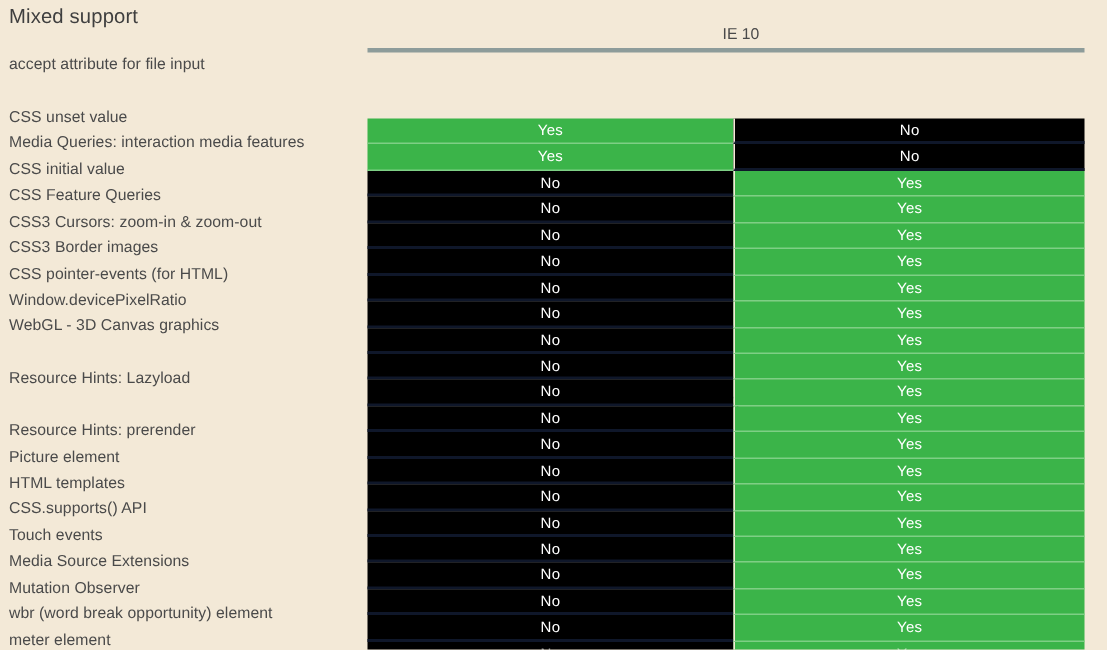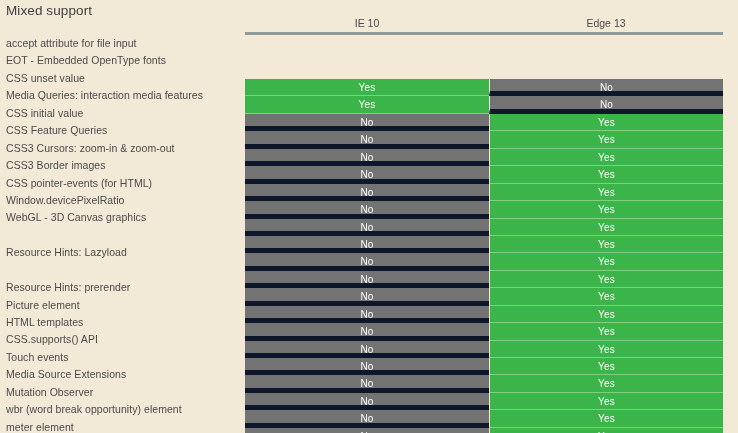--- a/index.html
+++ b/index.html
@@ -30,25 +30,26 @@
     top: 3px;
     font-size: 13.5px;
     color: #3f3f3f;
     letter-spacing: 0.1px;
     white-space: nowrap;
   }
 
   
   .col-headers {
     position: absolute;
-    left: 245px;
+    left: 255px;
     top: 15px;
     width: 478px;
     height: 16px;
     display: flex;
+    flex-direction: column;
   }
   .col-header {
     flex: 0 0 244px;
     text-align: center;
     font-size: 10.5px;
     color: #4a4a4a;
     line-height: 16px;
     white-space: nowrap;
   }
   .col-header.col-b {
@@ -118,22 +119,22 @@
     letter-spacing: 0.2px;
   }
   .cell-a { flex: 0 0 244px; }
   .cell-b { flex: 0 0 234px; }
 
   .cell.yes {
     background: #3bb449;
     border-bottom: 1px solid #7ecf85;
   }
   .cell.no {
-    background: #737373;
-    border-bottom: 5px solid #0f172a;
+    background: #000000;
+    border-bottom: 2px solid #0f172a;
   }
   .cell-b.yes { border-left: 1px solid #f3e9d7; }
   .cell-b.no  { border-left: 1px solid #f3e9d7; }
 </style>
 </head>
 <body>
 
 <div class="page">
 
   <div class="page-title">Mixed support</div>
@@ -147,21 +148,20 @@
     <div class="matrix-top-rule"></div>
     <div class="rows" id="rows-container">
         <div class="row">
           <div class="row-label">accept attribute for file input</div>
           <div class="cells">
             <div class="cell cell-a yes">Yes</div>
             <div class="cell cell-b no">No</div>
           </div>
         </div>
         <div class="row">
-          <div class="row-label">EOT - Embedded OpenType fonts</div>
           <div class="cells">
             <div class="cell cell-a yes">Yes</div>
             <div class="cell cell-b no">No</div>
           </div>
         </div>
         <div class="row">
           <div class="row-label">CSS unset value</div>
           <div class="cells">
             <div class="cell cell-a no">No</div>
             <div class="cell cell-b yes">Yes</div>

